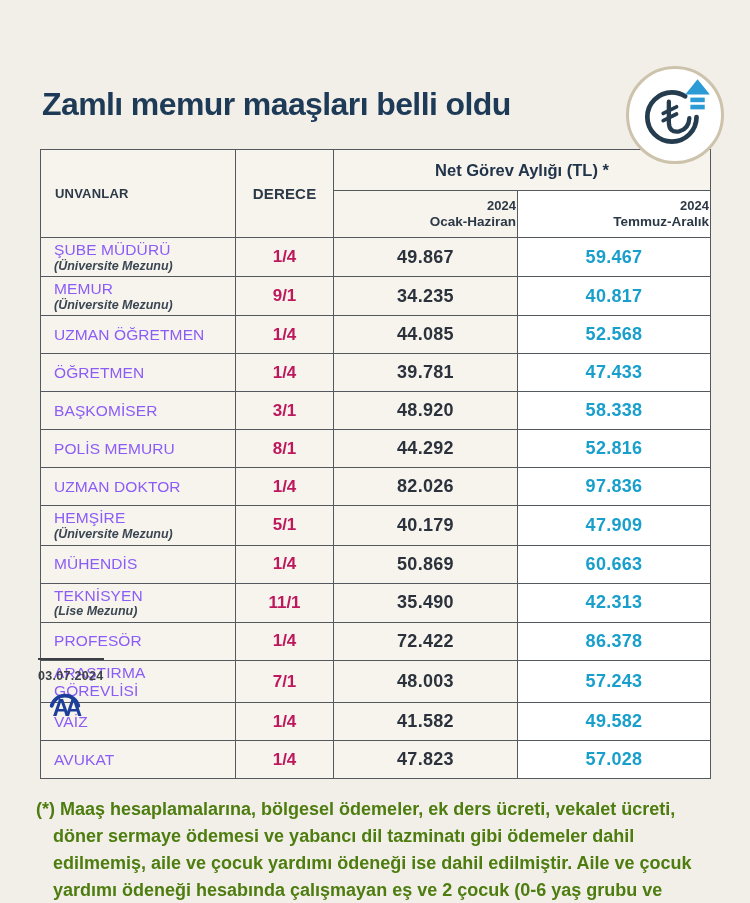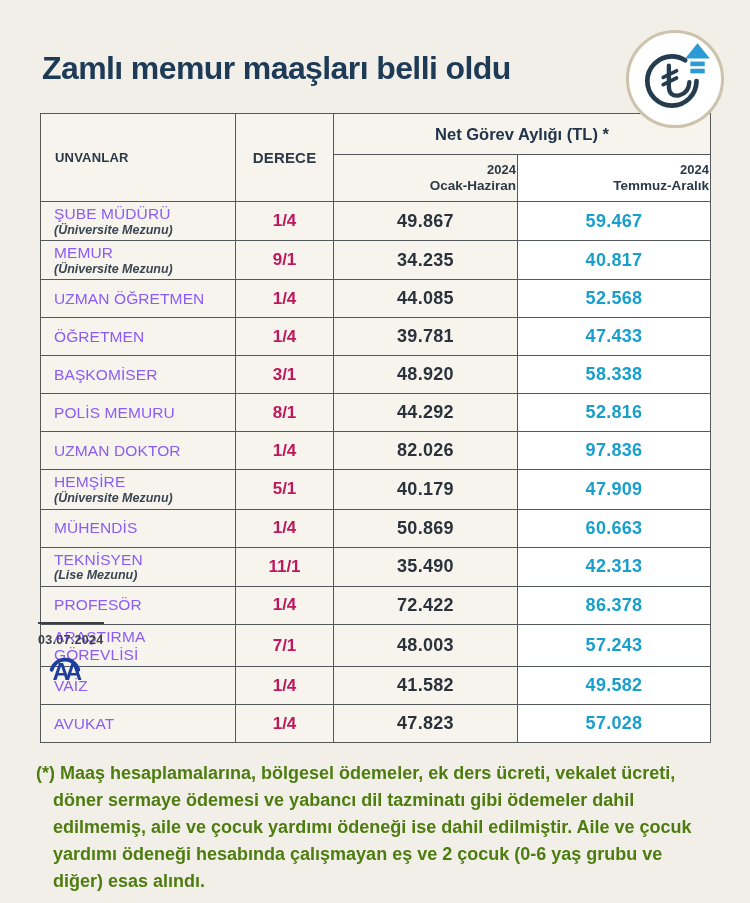--- a/index.html
+++ b/index.html
@@ -11,20 +11,21 @@
     height: 903px;
     background: #f2efe8;
     font-family: "Liberation Sans", sans-serif;
     overflow: hidden;
     position: relative;
   }
   .canvas {
     width: 750px;
     height: 699px;
     position: relative;
+    margin-top: 36px;
   }
 
   
   .header {
     padding: 50px 40px 0 42px;
     position: relative;
   }
   .page-title {
     margin: 0;
     font-size: 32px;

